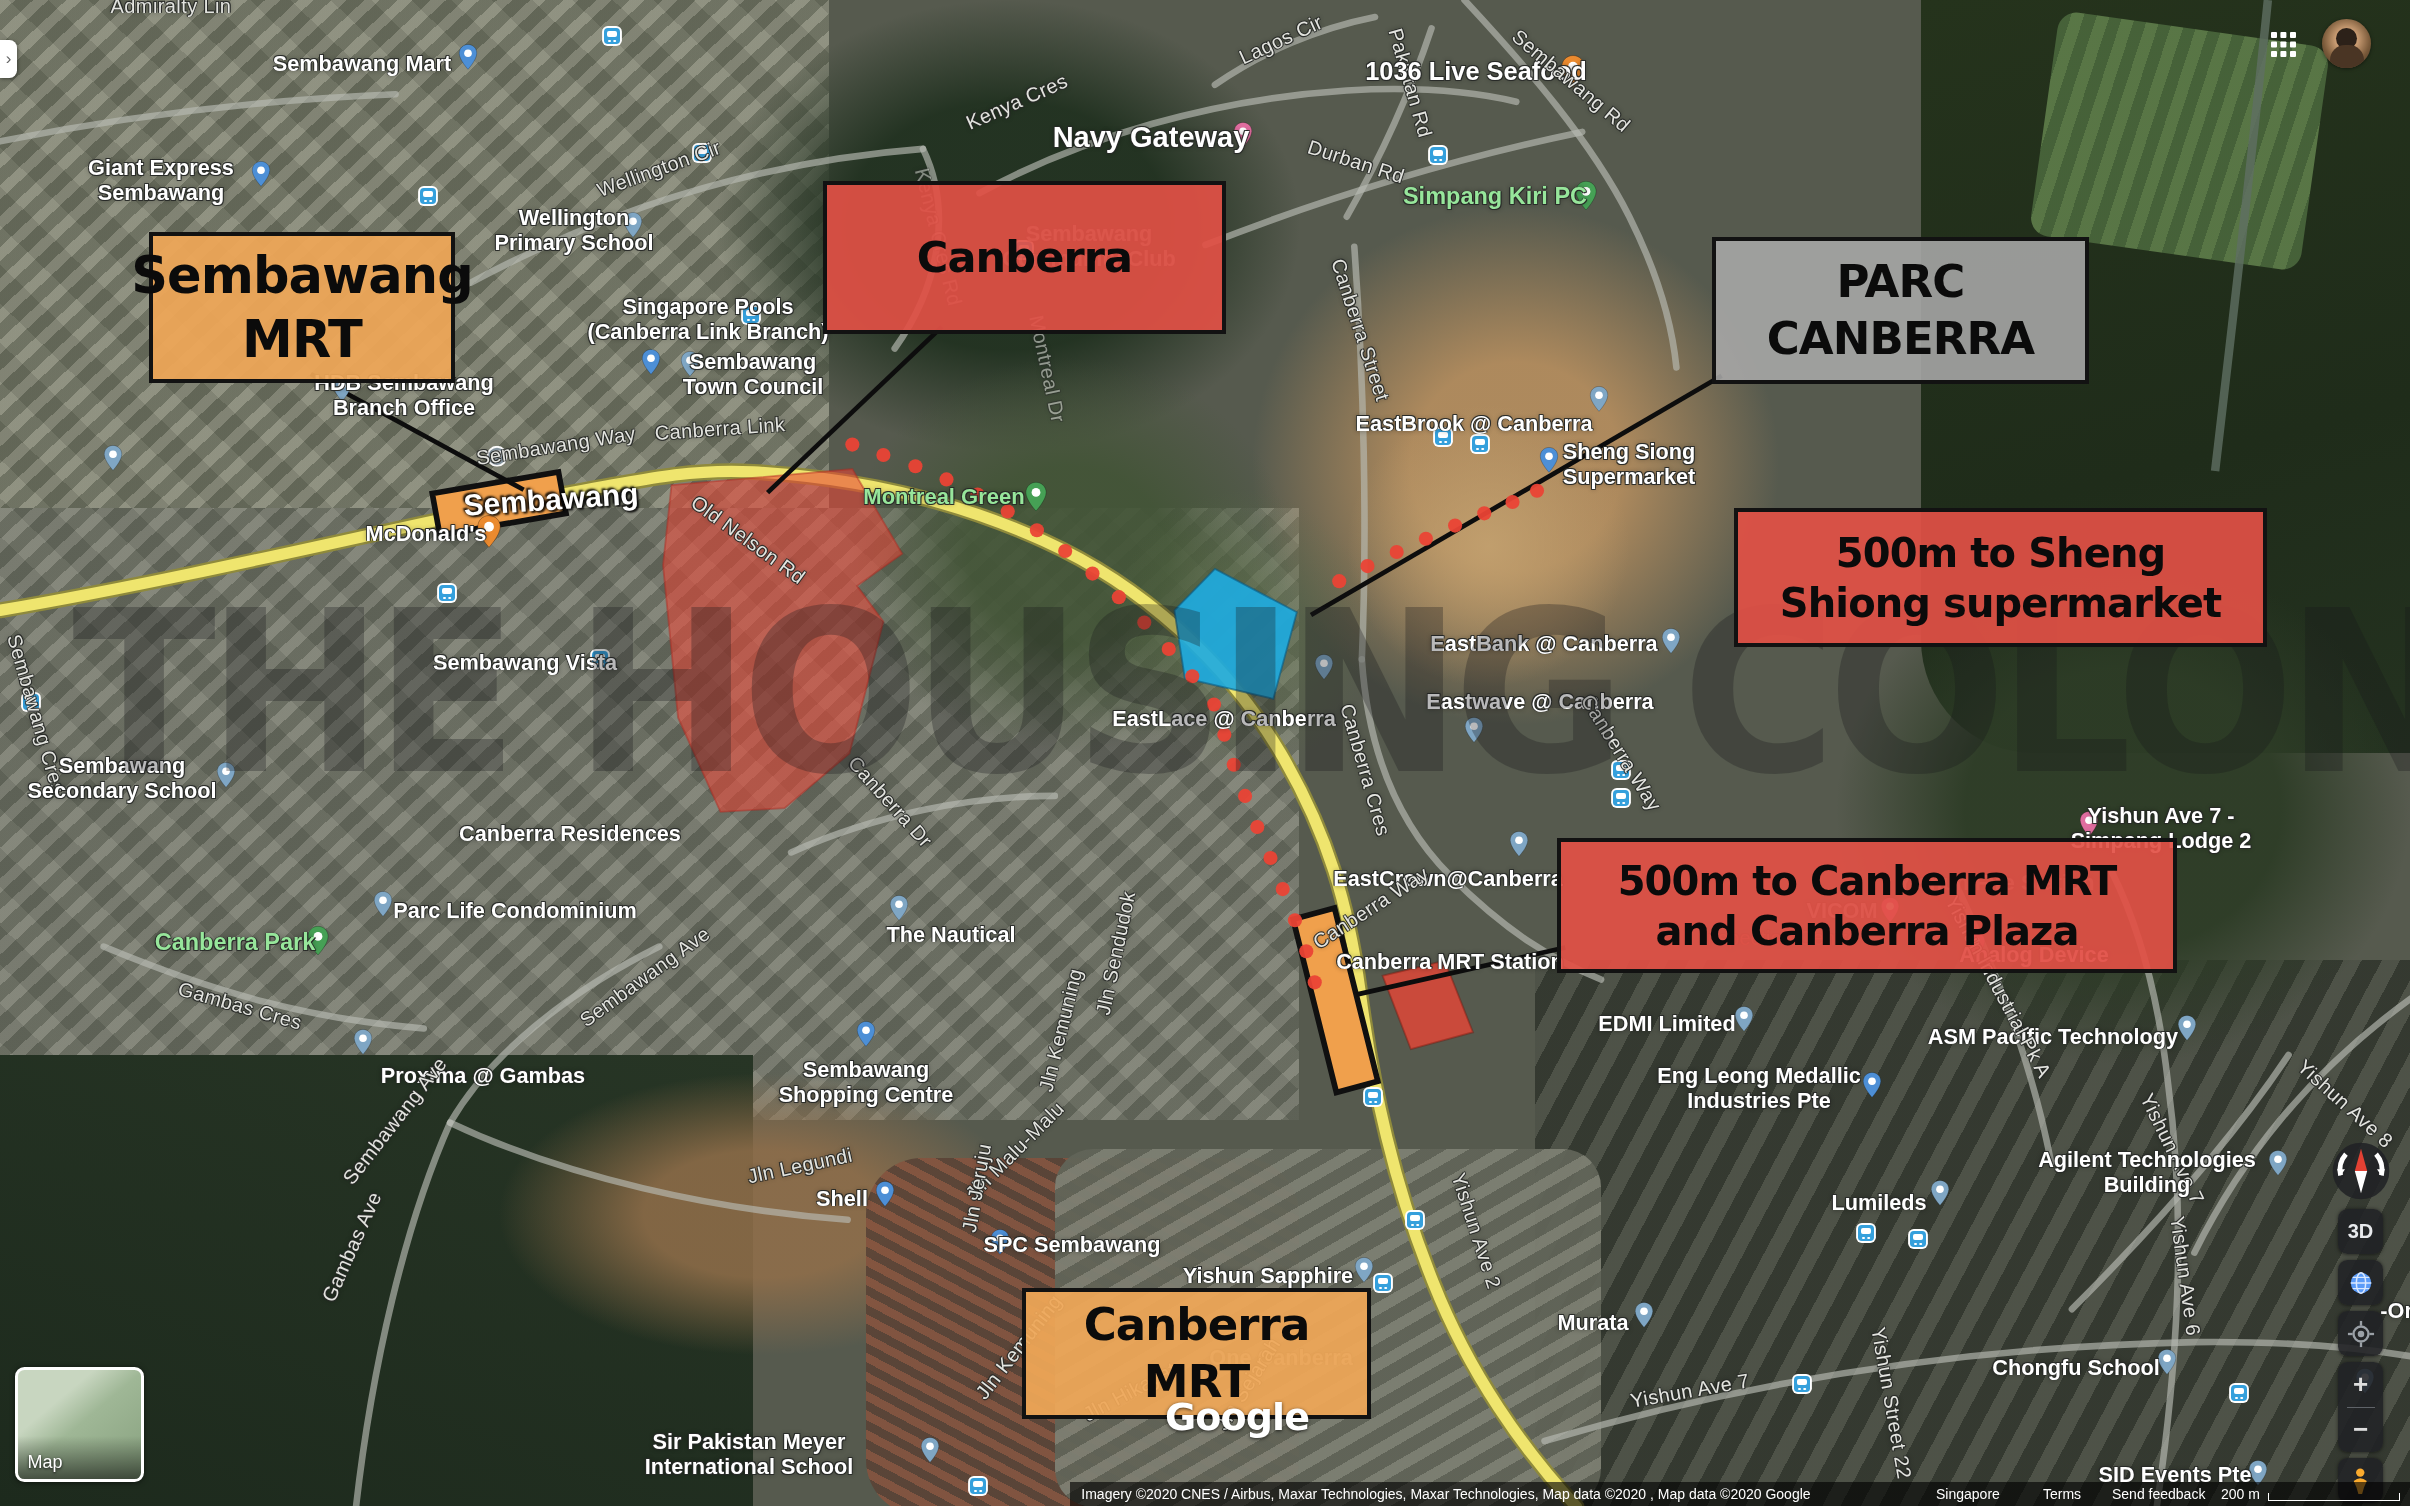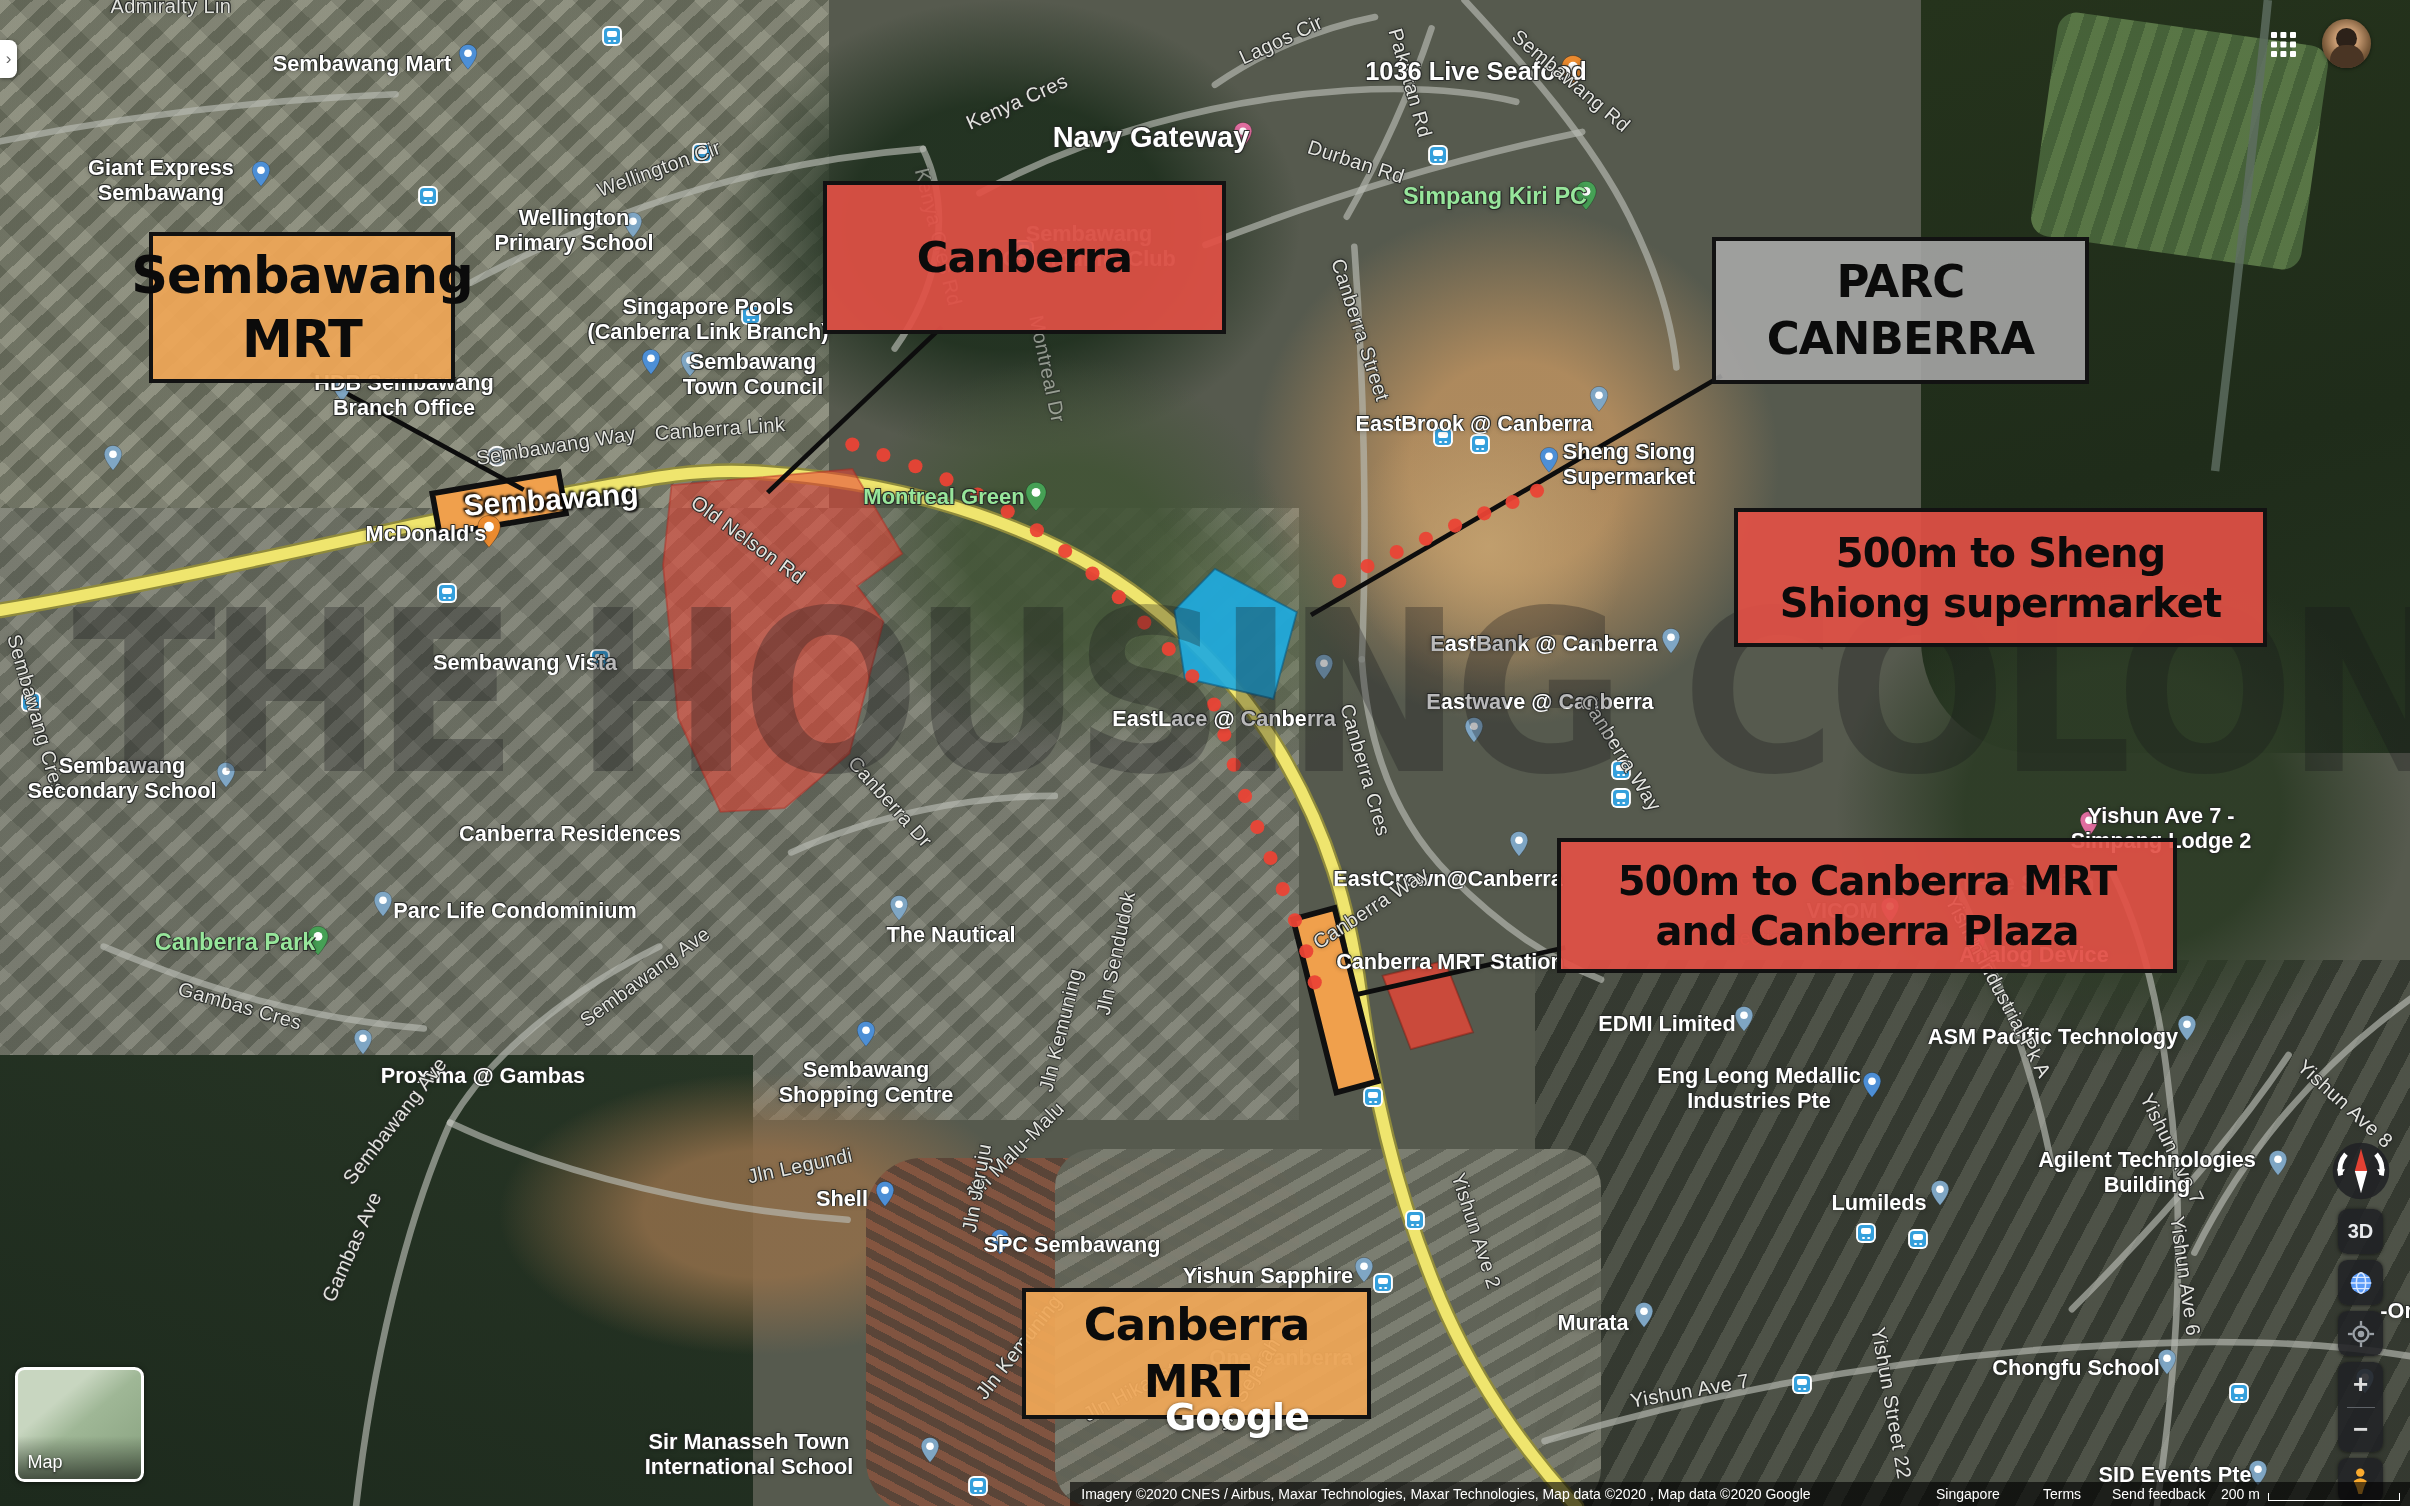--- a/index.html
+++ b/index.html
@@ -271,21 +271,21 @@
       <div class="lbl road" style="left: 2185px; top: 1276px; transform: translate(-50%, -50%) rotate(82deg);">Yishun Ave 6</div>
       <div class="lbl poi" style="left: 1593px; top: 1323px; transform: translate(-50%, -50%);">Murata</div>
       <div class="lbl road" style="left: 1019px; top: 1347px; transform: translate(-50%, -50%) rotate(-52deg);">Jln Kemuning</div>
       <div class="lbl poi" style="left: 1281px; top: 1358px; transform: translate(-50%, -50%); opacity: 0.45;">One Canberra</div>
       <div class="lbl poi" style="left: 2076px; top: 1368px; transform: translate(-50%, -50%);">Chongfu School</div>
       <div class="lbl road" style="left: 1130px; top: 1392px; transform: translate(-50%, -50%) rotate(-28deg);">Jln Hikayat</div>
       <div class="lbl road" style="left: 1248px; top: 1384px; transform: translate(-50%, -50%) rotate(-58deg);">Jln Sejarah</div>
       <div class="lbl road" style="left: 1690px; top: 1391px; transform: translate(-50%, -50%) rotate(-10deg);">Yishun Ave 7</div>
       <div class="lbl road" style="left: 1891px; top: 1403px; transform: translate(-50%, -50%) rotate(80deg);">Yishun Street 22</div>
       <div class="lbl poi" style="left: 749px; top: 1455px; transform: translate(-50%, -50%);">
-        <div>Sir Manasseh Town</div>
+        <div>Sir Pakistan Meyer</div>
         <div>International School</div>
       </div>
       <div class="lbl poi" style="left: 2175px; top: 1475px; transform: translate(-50%, -50%);">SID Events Pte</div>
       <div class="lbl poi" style="left: 2399px; top: 1311px; transform: translate(-50%, -50%);">-On</div>
     </div>
   <div id="pinlayer">
       <div class="pin" style="left: 468px; top: 60px;"><svg width="19" height="26" viewBox="0 0 24 34">
           <path d="M12 .5C5.6.5.5 5.6.5 12c0 8.8 11.5 21 11.5 21s11.5-12.2 11.5-21C23.5 5.6 18.4.5 12 .5z" fill="#4d8fd6" stroke="rgba(0,0,0,.3)"></path>
           <circle cx="12" cy="12" r="5" fill="#fff"></circle>
         </svg></div>

